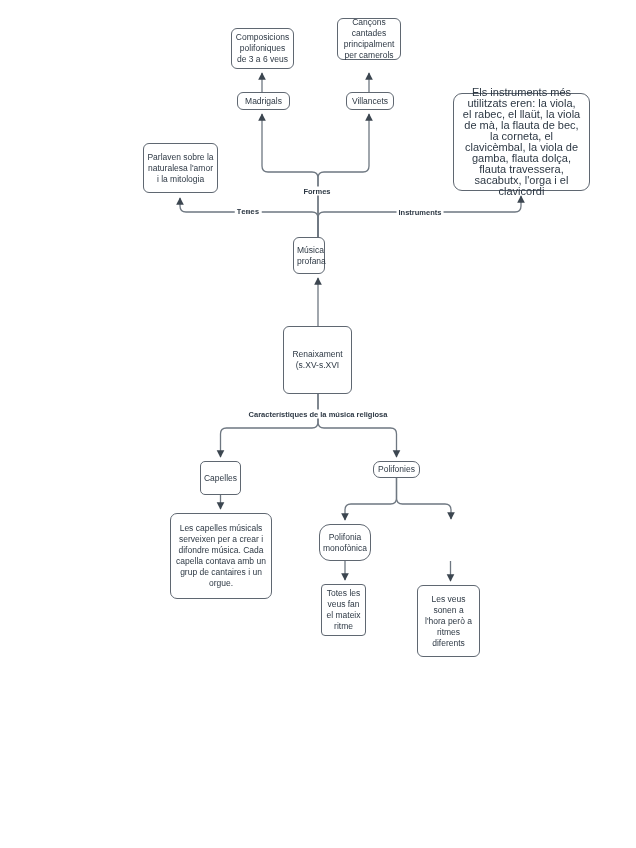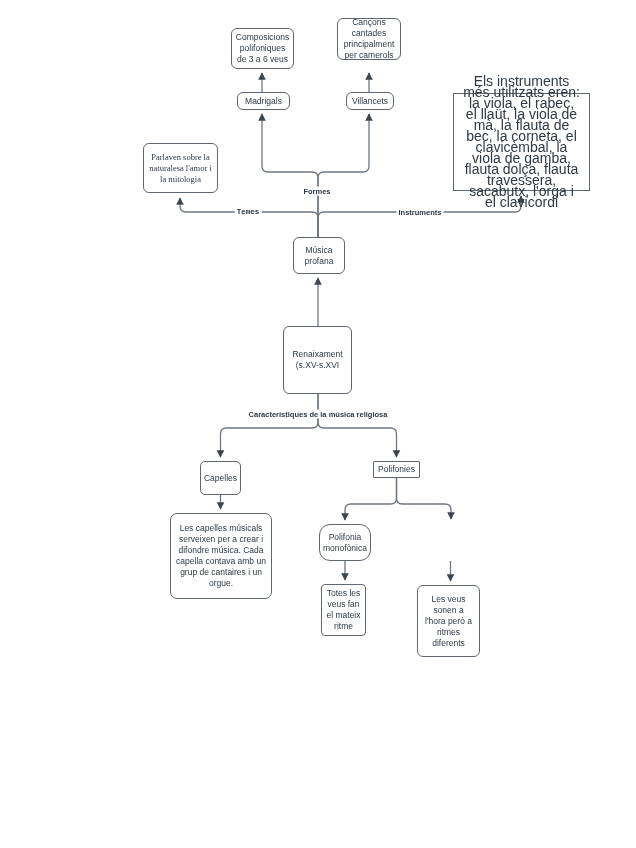--- a/index.html
+++ b/index.html
@@ -19,26 +19,26 @@
   .edge-label{
     position:absolute;transform:translate(-50%,-50%);
     background:#ffffff;color:#2d3844;font-size:7.5px;font-weight:bold;
     line-height:9px;padding:0 2px;white-space:nowrap;
   }
   
   .n-composicions{left:231px;top:28px;width:63px;height:41px;}
   .n-cancons{left:337px;top:18px;width:64px;height:42px;padding:1px 2px;}
   .n-madrigals{left:237px;top:92px;width:53px;height:18px;}
   .n-villancets{left:346px;top:92px;width:48px;height:18px;}
-  .n-instruments-desc{left:453px;top:93px;width:137px;height:98px;border-radius:0;font-size:14px;line-height:11px;padding:2px 8px;}
-  .n-temes-desc{left:143px;top:143px;width:75px;height:50px;font-family:Liberation Serif, serif;}
-  .n-musica-profana{left:293px;top:237px;width:52px;height:37px;}
+  .n-instruments-desc{left:453px;top:93px;width:137px;height:98px;border-radius:9px;font-size:11px;line-height:11px;padding:2px 8px;}
+  .n-temes-desc{left:143px;top:143px;width:75px;height:50px;}
+  .n-musica-profana{left:293px;top:237px;width:32px;height:37px;}
   .n-renaixament{left:283px;top:326px;width:69px;height:68px;border-radius:6px;}
   .n-capelles{left:200px;top:461px;width:41px;height:17px;border-radius:5px;padding:16px 1px;}
-  .n-polifonies{left:373px;top:461px;width:47px;height:17px;border-radius:1px;padding:0 1px;}
+  .n-polifonies{left:373px;top:461px;width:47px;height:17px;border-radius:7px;padding:0 1px;}
   .n-capelles-desc{left:170px;top:513px;width:102px;height:86px;border-radius:7px;padding:2px 4px;}
   .n-polifonia-monofonica{left:319px;top:524px;width:52px;height:37px;border-radius:11px;}
   .n-polifonia-contrapuntistica{left:415px;top:523px;width:73px;height:38px;}
   .n-monofonica-desc{left:321px;top:584px;width:45px;height:52px;border-radius:4px;}
   .n-contrapuntistica-desc{left:417px;top:585px;width:63px;height:72px;padding:2px 6px;}
   
   .l-formes{left:317px;top:191px;}
   .l-temes{left:248px;top:212px;font-family:Liberation Mono, monospace;}
   .l-instruments{left:420px;top:212px;}
   .l-caracteristiques{left:318px;top:414px;}

